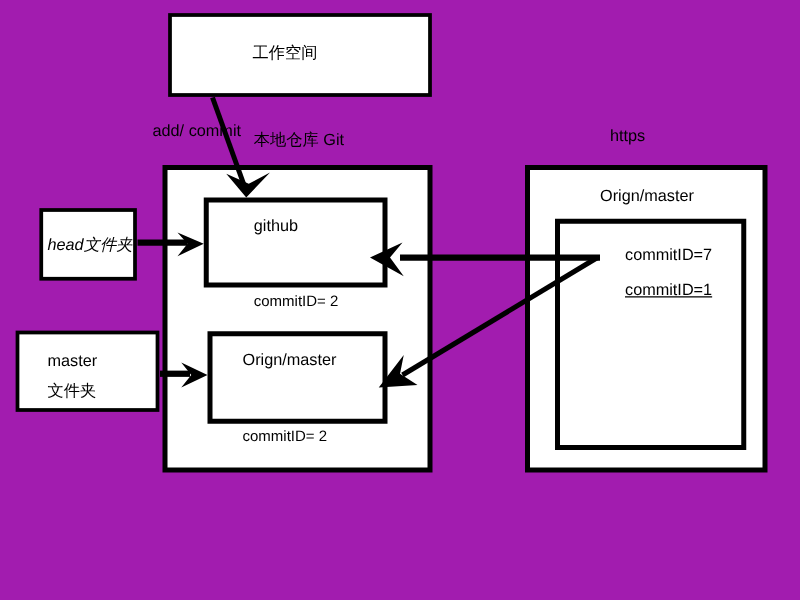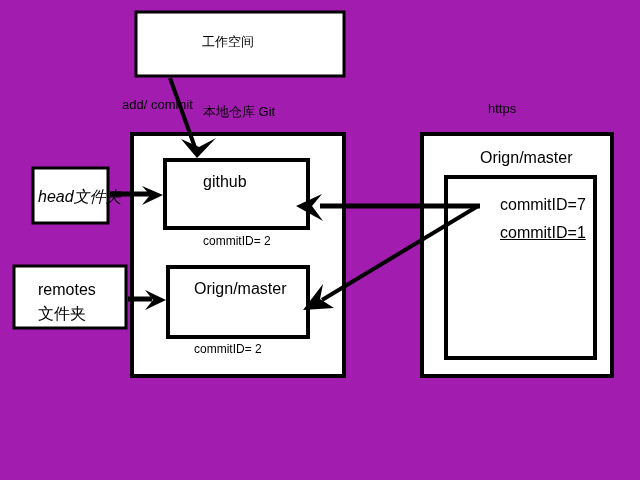--- a/index.html
+++ b/index.html
@@ -1,21 +1,21 @@
 <!DOCTYPE html>
 <html><head>
 <meta charset="utf-8">
 <style>
   html,body{margin:0;padding:0;background:#ffffff;}
   body{width:640px;height:480px;overflow:hidden;font-family:"Liberation Sans","DejaVu Sans",sans-serif;}
   #canvas{position:relative;width:640px;height:480px;background:#a21caf;}
   svg#diagram{position:absolute;left:0;top:0;width:640px;height:480px;}
   .lbl{position:absolute;color:#000;white-space:nowrap;}
   .box-title{font-size:13px;}
-  .node-text{font-size:16px;}
+  .node-text{font-size:13px;}
   .big2{font-size:12px;margin-top:40px;}
   .watermark{
     position:absolute;left:258px;top:440px;
     font-family:"Liberation Serif","DejaVu Serif",serif;
     font-size:17px;letter-spacing:1.3px;color:#e2e2e2;white-space:nowrap;
   }
 </style>
 </head>
 <body>
 
@@ -68,21 +68,21 @@
   <div class="lbl box-title" style="left:202px;top:33px;">工作空间</div>
 
   <div class="lbl box-title" style="left:100px;top:97px;margin-left:22px;">add/ commit</div>
 
   <div class="lbl box-title" style="left:203px;top:103px;">本地仓库 Git</div>
 
   <div class="lbl box-title" style="left:488px;top:101px;">https</div>
 
   <div class="lbl node-text" style="left:38px;top:187px;font-style:italic;">head文件夹</div>
 
-  <div class="lbl node-text" style="left:38px;top:281px;">remotes</div>
+  <div class="lbl node-text" style="left:38px;top:281px;">master</div>
   <div class="lbl node-text" style="left:38px;top:304px;">文件夹</div>
 
   <div class="lbl node-text" style="left:203px;top:173px;">github</div>
   <div class="lbl node-text big2" style="left:203px;top:194px;">commitID= 2</div>
 
   <div class="lbl node-text" style="left:194px;top:280px;">Orign/master</div>
   <div class="lbl node-text big2" style="left:194px;top:302px;">commitID= 2</div>
 
   <div class="lbl node-text" style="left:480px;top:149px;">Orign/master</div>
   <div class="lbl node-text" style="left:500px;top:196px;">commitID=7</div>

